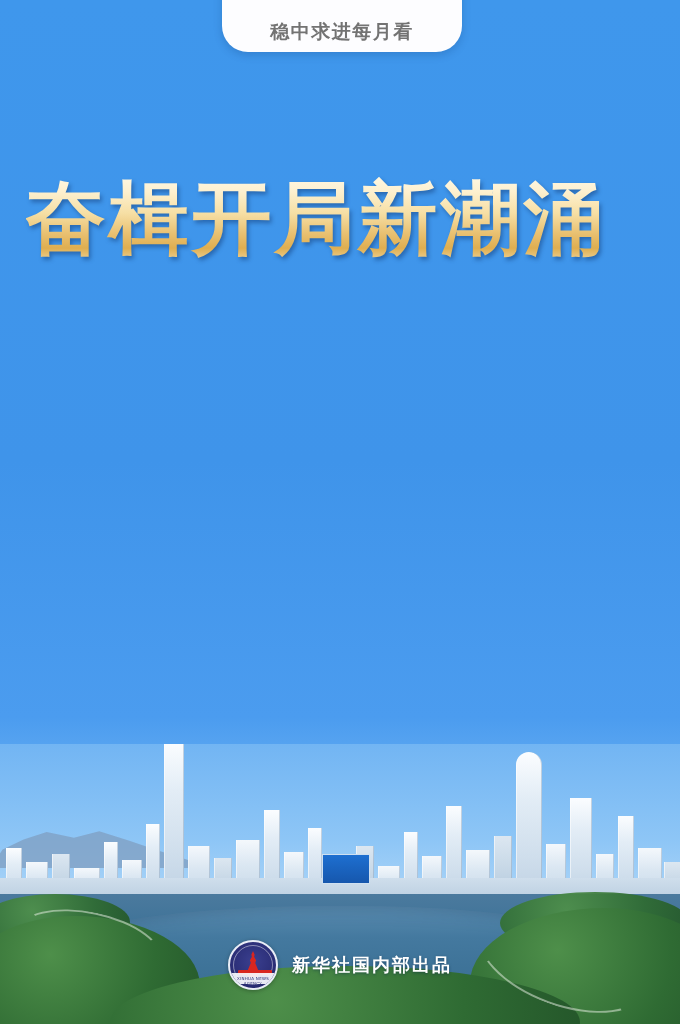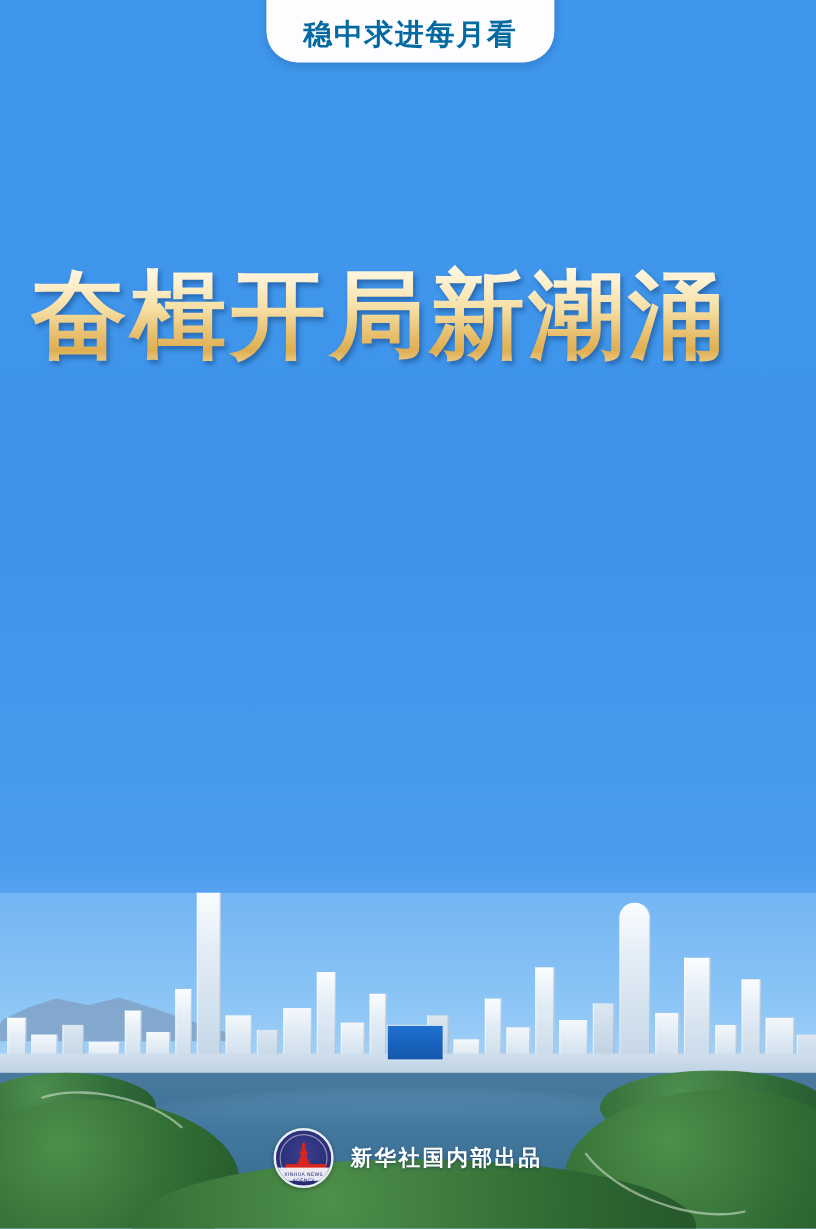--- a/index.html
+++ b/index.html
@@ -22,22 +22,22 @@
     position:absolute;
     left:222px; top:-18px;
     width:240px; height:70px;
     background:#fdfdff;
     border-radius:0 0 26px 26px;
     box-shadow:0 3px 8px rgba(10,50,110,.22);
     display:flex; align-items:flex-end; justify-content:center;
     padding-bottom:7px;
   }
   #badge .txt {
-    font-size:24px; font-weight:bold;
-    color:#0369a1;
+    font-size:19px; font-weight:bold;
+    color:#737373;
     letter-spacing:1.5px;
     font-family:"DejaVu Sans","Liberation Sans",sans-serif;
   }
 
   
   .gold {
     font-family:"DejaVu Serif","Liberation Serif",serif;
     font-weight:bold;
     background:linear-gradient(180deg,
         #fffaea 0%,
@@ -50,21 +50,20 @@
     background-clip:text;
     color:transparent;
     -webkit-text-fill-color:transparent;
     filter:drop-shadow(2px 3px 2px rgba(14,52,108,.45));
     white-space:nowrap;
   }
 
   #title {
     position:absolute; top:176px; left:0; width:632px;
     text-align:center;
-    margin-top:44px;
   }
   #title .gold {
     font-size:80px;
     letter-spacing:3px;
     line-height:1.05;
   }
 
   #subtitle {
     position:absolute; top:302px; left:0; width:680px;
     text-align:center;

